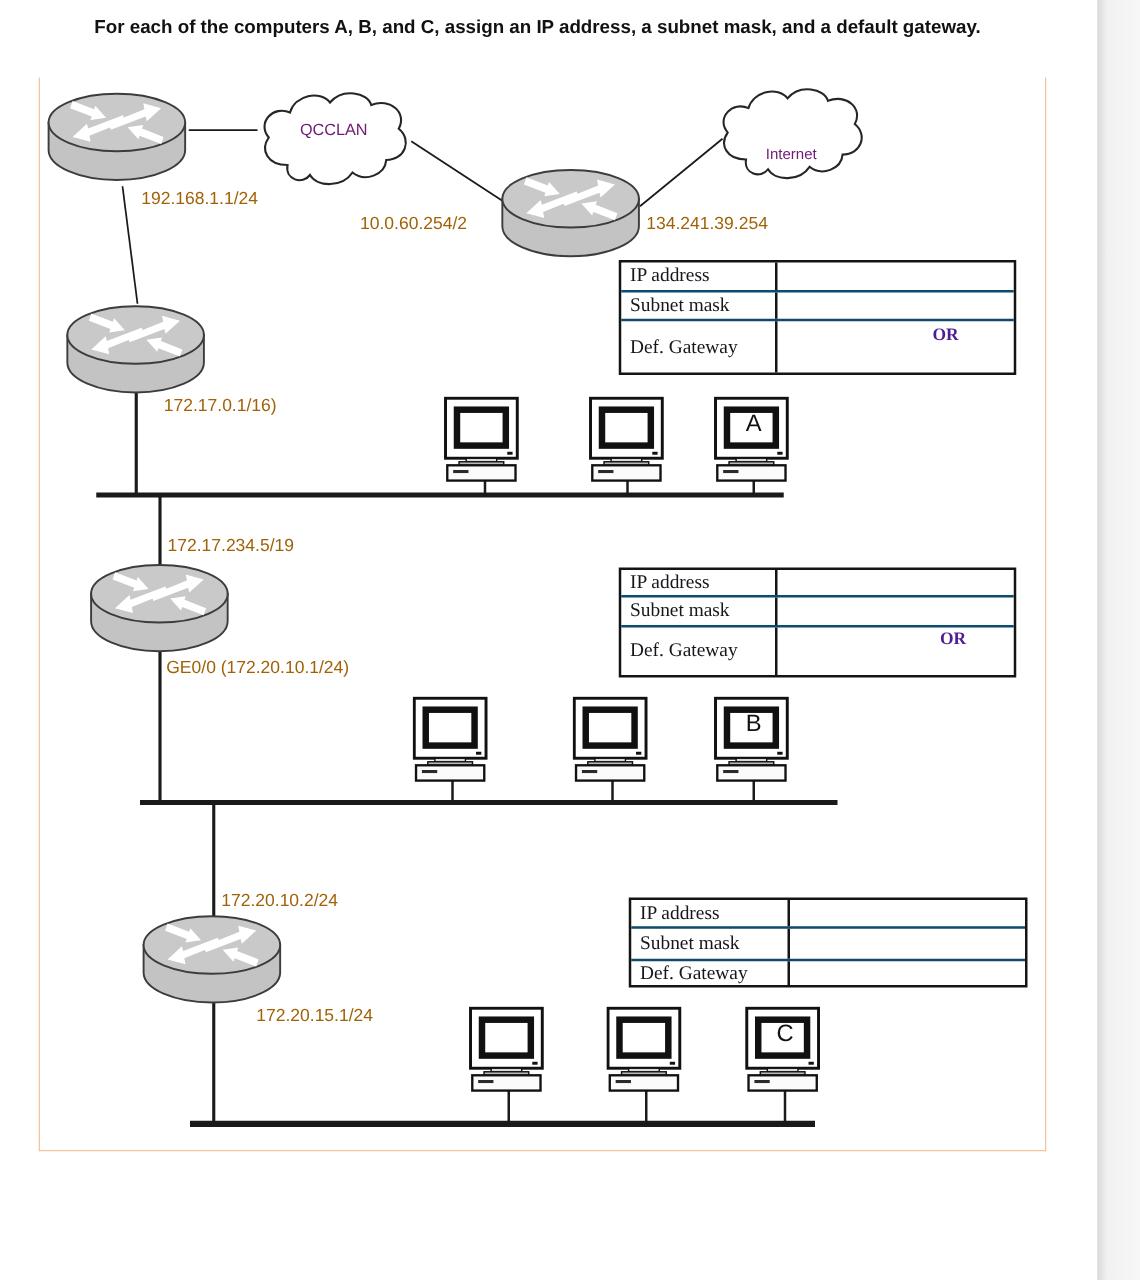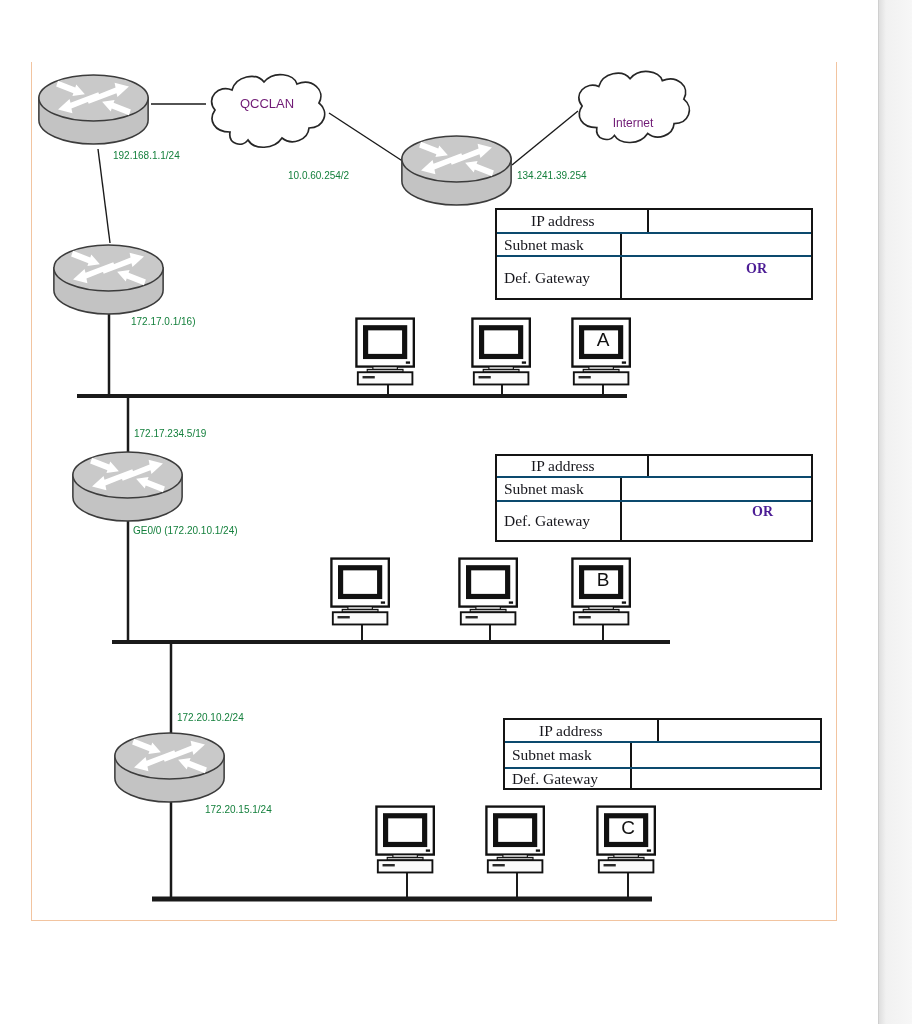--- a/index.html
+++ b/index.html
@@ -7,39 +7,40 @@
         font-family:"Liberation Sans",sans-serif;}
   .title{position:absolute;top:13px;left:0;width:860px;text-align:center;
          font-size:15px;font-weight:bold;color:#111;}
   .frame{position:absolute;left:31px;top:62px;width:804px;height:858px;
          border-left:1px solid #f2c4a0;border-right:1px solid #f2c4a0;
          border-bottom:1px solid #f2c4a0;}
   .edge-band{position:absolute;left:878px;top:0;width:34px;height:1024px;
          background:linear-gradient(to right,#dedede 0,#f1f1f1 7px,#f7f7f7 100%);
          border-left:1px solid #cfcfcf;}
   svg.diagram{position:absolute;left:0;top:0;}
-  .iplabel{position:absolute;font-size:10px;color:#15803d;white-space:nowrap;}
+  .iplabel{position:absolute;font-size:14px;color:#a16207;white-space:nowrap;}
   .cloudlabel{position:absolute;font-size:13px;color:#701a75;text-align:center;}
   .pclabel{position:absolute;width:64px;height:22px;line-height:22px;text-align:center;
            font-size:19px;color:#111;}
   .cfg-table{position:absolute;border:2px solid #141414;background:#fff;box-sizing:border-box;}
   .cfg-row{display:flex;border-top:2px solid #0c4a6e;}
-  .cfg-row:first-child{border-top:none;padding-left:27px;}
+  .cfg-row:first-child{border-top:none;}
   .cfg-label{width:125px;border-right:2px solid #141414;display:flex;align-items:center;
              padding-left:7px;box-sizing:border-box;
              font-family:"Liberation Serif",serif;font-size:15.5px;color:#16161c;}
   .cfg-value{flex:1;position:relative;}
   .or{position:absolute;font-family:Liberation Serif, serif;font-weight:bold;
       font-size:14px;color:#4c1d95;}
 </style>
 </head>
 <body>
 
 <div class="page">
 
+  <div class="title">For each of the computers A, B, and C, assign an IP address, a subnet mask, and a default gateway.</div>
   <div class="frame"></div>
 
   <svg class="diagram" width="912" height="1024" viewBox="0 0 912 1024">
     <defs>
       <symbol id="router" viewBox="0 0 120 78">
         <path d="M3,27 L3,50 A57,25 0 0 0 117,50 L117,27 Z" fill="#c3c3c3" stroke="#3c3c3c" stroke-width="1.6"></path>
         <ellipse cx="60" cy="27" rx="57" ry="24" fill="#c9c9c9" stroke="#3c3c3c" stroke-width="1.6"></ellipse>
         <g fill="#ffffff">
           <polygon points="55,33 84,22 85,26 97,15 82,11 83,16 53,28"></polygon>
           <polygon points="65,21 36,32 35,28 23,39 38,43 37,38 67,26"></polygon>

